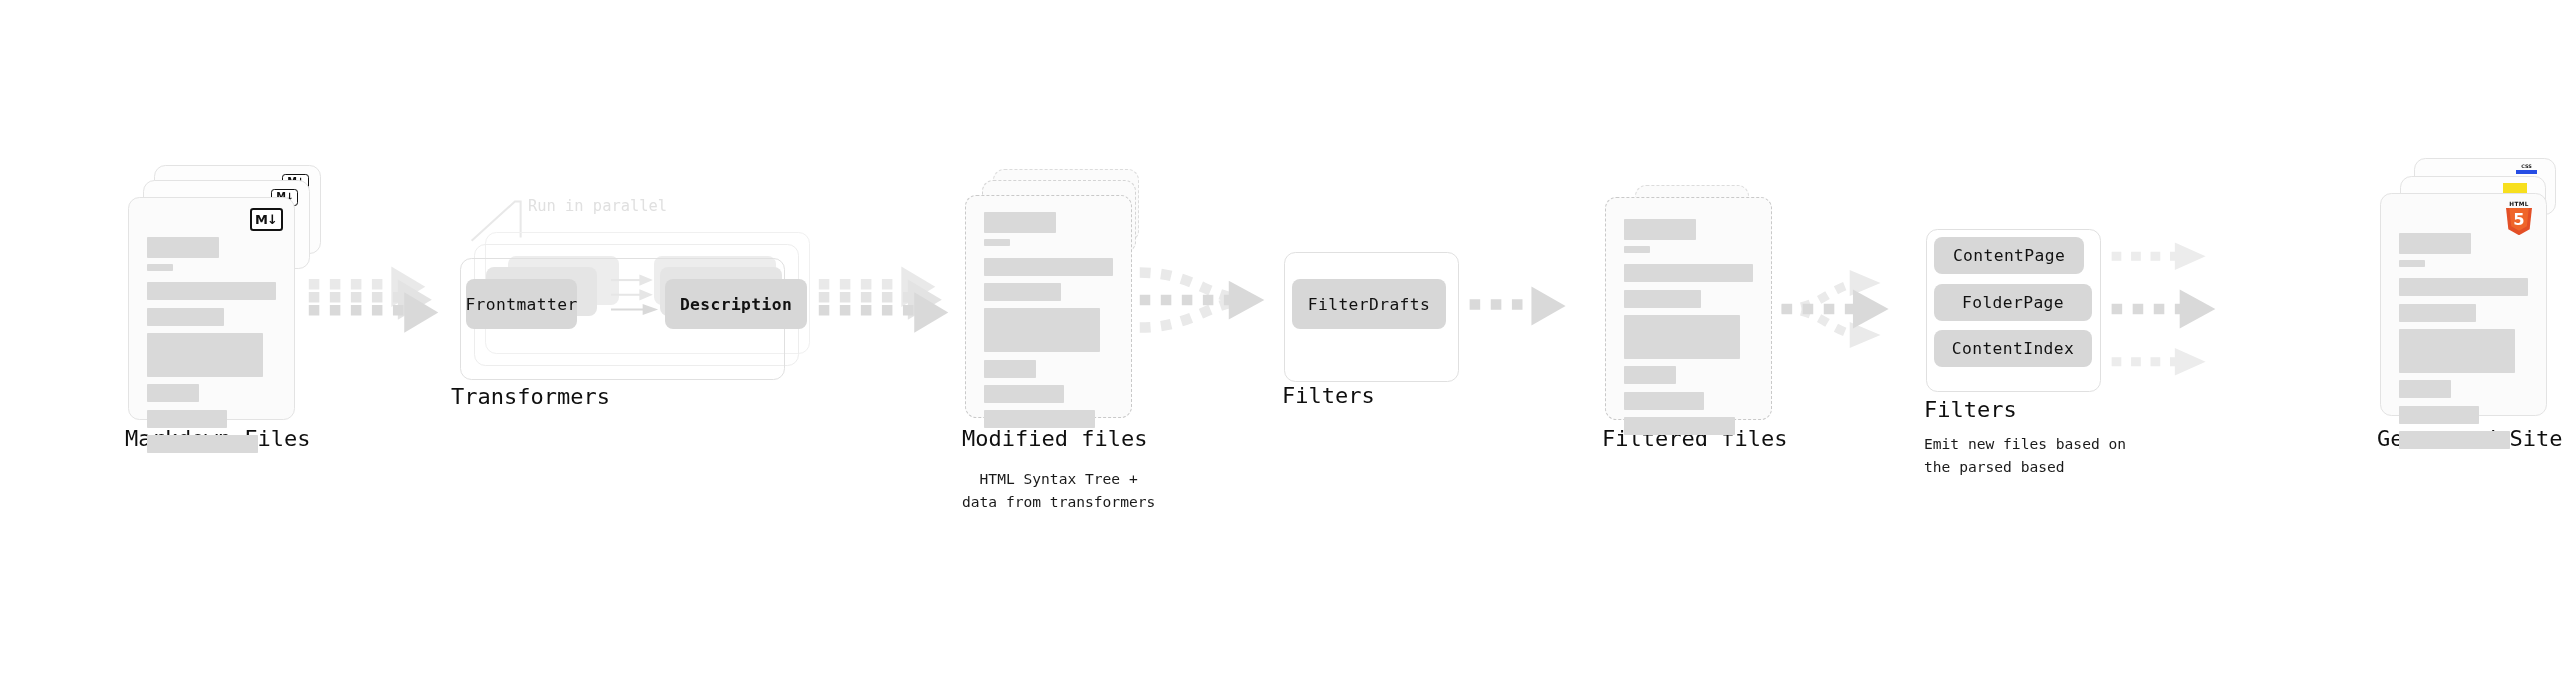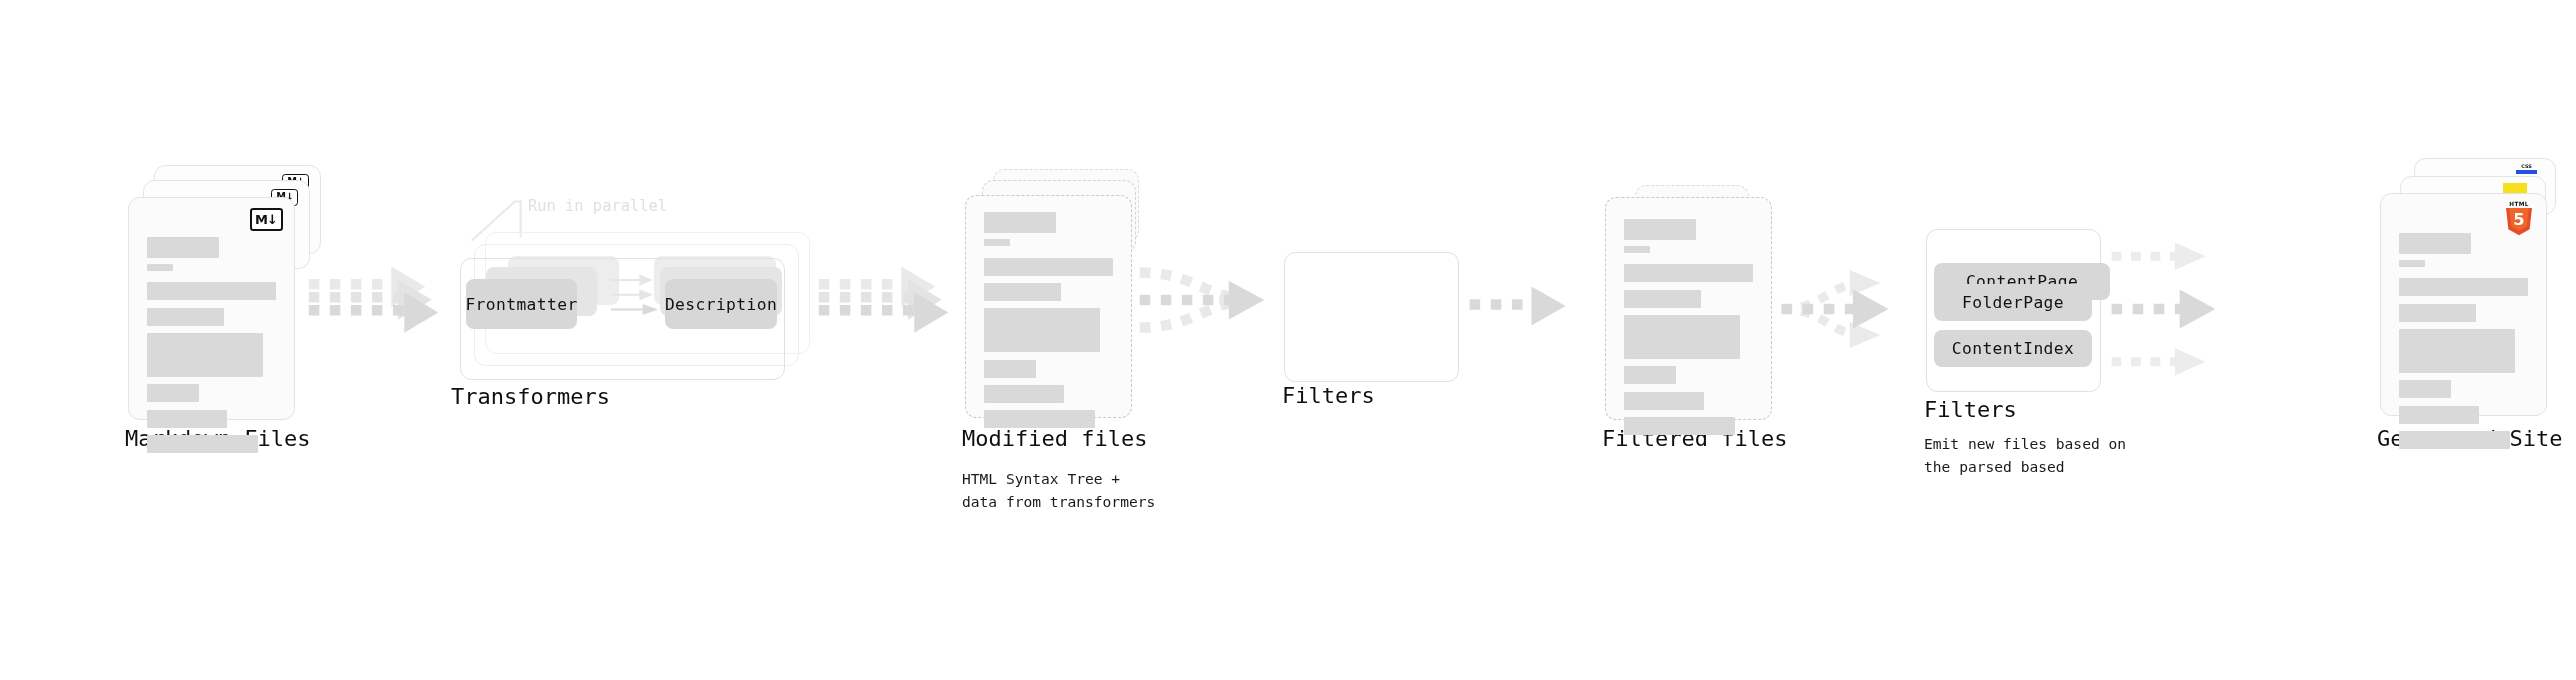--- a/index.html
+++ b/index.html
@@ -227,21 +227,21 @@
       <path d="M0 23 H36"></path>
         <polygon points="36,18 48,23 36,28" fill="#e6e6e6"></polygon>
     </g>
     <g stroke="#d9d9d9" stroke-width="2.5" fill="none">
       <path d="M0 41 H40"></path>
         <polygon points="40,36 54,41 40,46" fill="#d9d9d9"></polygon>
     </g>
   </svg>
 
   <div class="chip" style="left:466px; top:279px; width:111px; height:50px; z-index:4;">Frontmatter</div>
-  <div class="chip" style="left:665px; top:279px; width:112px; height:50px; z-index:4;">Description</div>
+  <div class="chip" style="left:665px; top:279px; width:142px; height:50px; z-index:4;font-weight:bold;">Description</div>
 
   <div class="caption-title" style="left:451px; top:384px;">Transformers</div>
 
   <svg class="abs" style="left:817px; top:260px;" width="146" height="89" viewBox="0 0 180 110">
     <g stroke="#e9e9e9" stroke-width="13" stroke-dasharray="13 13" fill="none">
       <path d="M2 30 H110"></path>
     </g>
     <polygon points="104,8 146,33 104,58" fill="#e9e9e9"></polygon>
     <g stroke="#e3e3e3" stroke-width="13" stroke-dasharray="13 13" fill="none">
       <path d="M2 46 H118"></path>
@@ -263,35 +263,36 @@
         <div class="ln w100"></div>
         <div class="ln w60"></div>
         <div class="ln w90"></div>
         <div class="ln w40"></div>
         <div class="ln w62"></div>
         <div class="ln w86"></div>
       </div>
     </div>
   </div>
   <div class="caption-title" style="left:962px; top:426px;">Modified files</div>
-  <div class="caption-sub" style="left:962px; top:468px;">HTML Syntax Tree +
+  <div class="caption-sub" style="left:962px; top:468px;text-align:center;">HTML Syntax Tree +
 data from transformers</div>
 
   <svg class="abs" style="left:1138px; top:258px;" width="154" height="89" viewBox="0 0 190 110">
     <g stroke="#e9e9e9" stroke-width="13" stroke-dasharray="13 13" fill="none" stroke-linecap="butt">
       <path d="M2 18 C 60 18, 80 42, 120 50"></path>
       <path d="M2 86 C 60 86, 80 62, 120 54"></path>
     </g>
     <g stroke="#d9d9d9" stroke-width="13" stroke-dasharray="13 13" fill="none">
       <path d="M2 52 H118"></path>
     </g>
     <polygon points="112,28 156,52 112,76" fill="#d9d9d9"></polygon>
   </svg>
 
   <div class="group" style="left:1284px; top:252px; width:175px; height:130px;"></div>
+  <div class="chip" style="left:1292px; top:279px; width:154px; height:50px;">FilterDrafts</div>
   <div class="caption-title" style="left:1282px; top:383px;">Filters</div>
 
   <svg class="abs" style="left:1468px; top:280px;" width="122" height="57" viewBox="0 0 150 70">
     <g stroke="#d9d9d9" stroke-width="13" stroke-dasharray="13 13" fill="none">
       <path d="M2 30 H84"></path>
     </g>
     <polygon points="78,8 120,32 78,56" fill="#d9d9d9"></polygon>
   </svg>
 
   <div class="card-stack">
@@ -320,21 +321,21 @@
       <path d="M2 90 C 48 90, 58 114, 92 122"></path>
     </g>
     <polygon points="86,106 124,122 86,138" fill="#eaeaea"></polygon>
     <g stroke="#d9d9d9" stroke-width="13" stroke-dasharray="13 13" fill="none">
       <path d="M2 90 H96"></path>
     </g>
     <polygon points="90,66 134,90 90,114" fill="#d9d9d9"></polygon>
   </svg>
 
   <div class="group" style="left:1926px; top:229px; width:175px; height:163px;"></div>
-  <div class="chip" style="left:1934px; top:237px; width:176px; height:37px;margin-top:26px;">ContentPage</div>
+  <div class="chip" style="left:1934px; top:237px; width:150px; height:37px;">ContentPage</div>
   <div class="chip" style="left:1934px; top:284px; width:158px; height:37px;">FolderPage</div>
   <div class="chip" style="left:1934px; top:330px; width:158px; height:37px;">ContentIndex</div>
   <div class="caption-title" style="left:1924px; top:397px;">Filters</div>
   <div class="caption-sub" style="left:1924px; top:433px;">Emit new files based on
 the parsed based</div>
 
   <svg class="abs" style="left:2110px; top:236px;" width="154" height="146" viewBox="0 0 190 180">
     <g stroke="#ececec" stroke-width="11" stroke-dasharray="12 12" fill="none">
       <path d="M2 25 H86"></path>
     </g>

